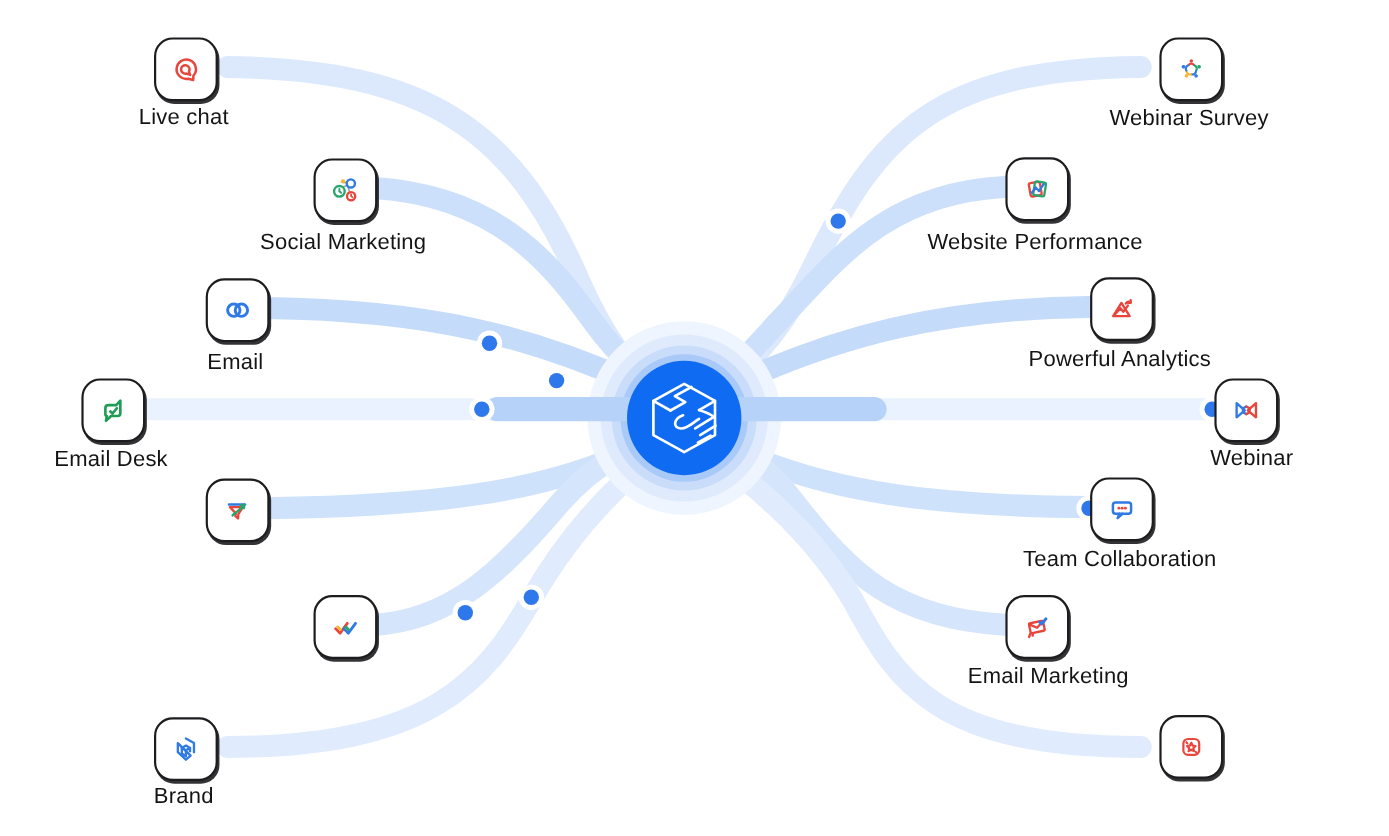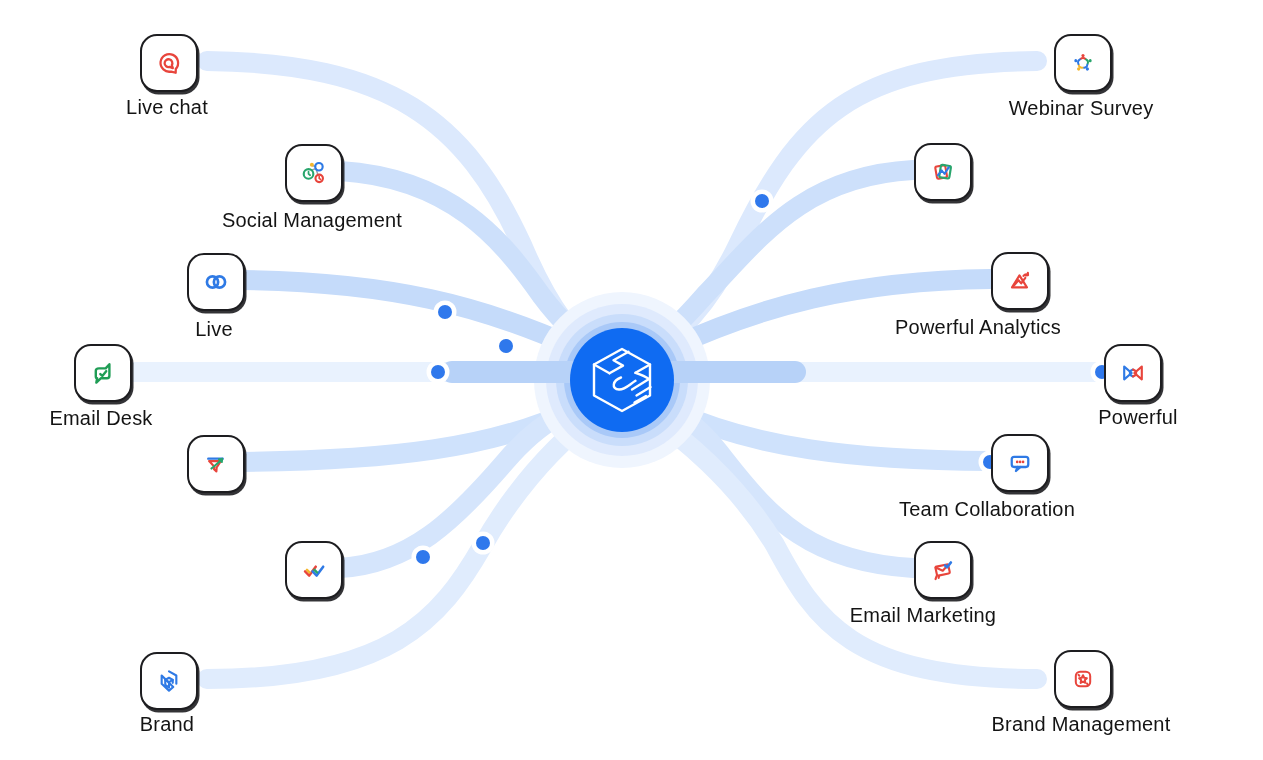--- a/index.html
+++ b/index.html
@@ -15,24 +15,24 @@
   
   .p-l1{left:140px;top:34px}   .t-l1{left:167px;top:96px}
   .p-l2{left:285px;top:144px}  .t-l2{left:312px;top:209px}
   .p-l3{left:187px;top:253px}  .t-l3{left:214px;top:318px}
   .p-l4{left:74px; top:344px}  .t-l4{left:101px;top:407px}
   .p-l5{left:187px;top:435px}  .t-l5{left:214px;top:499px}
   .p-l6{left:285px;top:541px}  .t-l6{left:312px;top:604px}
   .p-l7{left:140px;top:652px}  .t-l7{left:167px;top:713px}
   .p-r1{left:1054px;top:34px}  .t-r1{left:1081px;top:97px}
   .p-r2{left:914px;top:143px}  .t-r2{left:941px;top:209px}
-  .p-r3{left:991px;top:252px}  .t-r3{left:978px;top:316px}
+  .p-r3{left:991px;top:252px}  .t-r3{left:1018px;top:316px}
   .p-r4{left:1104px;top:344px} .t-r4{left:1138px;top:406px}
-  .p-r5{left:991px;top:434px}  .t-r5{left:987px;top:498px}
-  .p-r6{left:914px;top:541px}  .t-r6{left:923px;top:604px}
+  .p-r5{left:991px;top:434px}  .t-r5{left:1018px;top:498px}
+  .p-r6{left:914px;top:541px}  .t-r6{left:953px;top:604px}
   .p-r7{left:1054px;top:650px} .t-r7{left:1081px;top:713px}
 </style>
 </head>
 <body>
 
 <div id="canvas">
 
   <svg id="wires" width="1263" height="760" viewBox="0 0 1263 760">
     <g fill="none" stroke-linecap="round">
 
@@ -124,29 +124,29 @@
     <svg viewBox="0 0 24 24" fill="none" stroke-linecap="round">
       <path d="M10.8 6.6 L13.2 6.9 M10.2 9.8 L13.6 8.6 M13.8 9.8 L15 13.6" stroke="#9aa0a6" stroke-width="1.1"></path>
       <circle cx="7.9" cy="12.7" r="3.6" stroke="#28a56c" stroke-width="1.6"></circle>
       <path d="M7.9 11 L7.9 12.7 L9.1 13.7" stroke="#28a56c" stroke-width="1.3"></path>
       <circle cx="15.7" cy="7.3" r="2.8" stroke="#2f7ae5" stroke-width="1.6"></circle>
       <circle cx="15.9" cy="16" r="2.8" stroke="#e8453c" stroke-width="1.6"></circle>
       <path d="M15.9 14.7 L15.9 16 L16.9 16.8" stroke="#e8453c" stroke-width="1.2"></path>
       <circle cx="10.4" cy="5.9" r="1.5" fill="#f5b72e" stroke="none"></circle>
     </svg>
   </div>
-  <div class="lbl t-l2">Social Management</div>
+  <div class="lbl t-l2">Social Marketing</div>
 
   <div class="card p-l3">
     <svg viewBox="0 0 24 24" fill="none" stroke="#2f7ae5" stroke-width="2" stroke-linecap="round">
       <circle cx="9.4" cy="12" r="4.2"></circle>
       <circle cx="14.6" cy="12" r="4.2"></circle>
     </svg>
   </div>
-  <div class="lbl t-l3">Live</div>
+  <div class="lbl t-l3">Email</div>
 
   <div class="card p-l4">
     <svg viewBox="0 0 24 24" fill="none" stroke="#1f9d55" stroke-width="1.8" stroke-linecap="round" stroke-linejoin="round">
       <path d="M9 8.5 H14 L16.8 5.4 L16.8 8.5 L16.8 14 C16.8 15.1 16.1 15.9 15 15.9 H10.5 L7 19.2 L7.6 15.9 C7 15.9 6.6 15.3 6.6 14.6 V10.4 C6.6 9.3 7.6 8.5 9 8.5 Z"></path>
       <path d="M10 12.8 L11.5 14.2 L14.4 10.6"></path>
     </svg>
   </div>
   <div class="lbl t-l4">Email Desk</div>
 
   <div class="card p-l5">
@@ -207,39 +207,40 @@
   <div class="card p-r2">
     <svg viewBox="0 0 24 24" fill="none" stroke-linecap="round" stroke-linejoin="round">
       <rect x="6.8" y="7.4" width="7.6" height="9.2" rx="1.2" transform="rotate(-10 10.6 12)" stroke="#e8453c" stroke-width="1.6"></rect>
       <rect x="9.8" y="7" width="7.6" height="9.5" rx="1.2" transform="rotate(9 13.6 11.7)" stroke="#28a56c" stroke-width="1.6"></rect>
       <path d="M8.2 14.4 L11 11 L13.2 13.2 L16.2 8.7" stroke="#2f7ae5" stroke-width="1.5"></path>
       <circle cx="11" cy="11" r="0.9" fill="#2f7ae5"></circle>
         <circle cx="13.2" cy="13.2" r="0.9" fill="#2f7ae5"></circle>
         <circle cx="16.2" cy="8.7" r="0.9" fill="#2f7ae5"></circle>
     </svg>
   </div>
+  <div class="lbl t-r2">Website Performance</div>
 
   <div class="card p-r3">
     <svg viewBox="0 0 24 24" fill="none" stroke="#e8453c" stroke-width="1.6" stroke-linecap="round" stroke-linejoin="round">
       <path d="M6 16.8 L11.6 7.8 L17.2 16.8 Z"></path>
       <path d="M7.6 15.2 L10.9 11.4 L12.9 13.8 L16 9.6"></path>
       <path d="M14.6 8.2 C15.6 7 17 6.8 18 7.6 M18 7.6 L17.9 5.9 M18 7.6 L16.3 7.9"></path>
     </svg>
   </div>
   <div class="lbl t-r3">Powerful Analytics</div>
 
   <div class="card p-r4">
     <svg viewBox="0 0 24 24" fill="none" stroke-width="1.6" stroke-linecap="round" stroke-linejoin="round">
       <path d="M5.4 7.2 L11 12 L5.4 16.8 Z" stroke="#2f7ae5"></path>
       <path d="M18.6 7.2 L13 12 L18.6 16.8 Z" stroke="#e8453c"></path>
       <path d="M12 9.4 L9.7 10.7 L9.7 13.3 L12 14.6" stroke="#2f7ae5"></path>
       <path d="M12 9.4 L14.3 10.7 L14.3 13.3 L12 14.6" stroke="#e8453c"></path>
     </svg>
   </div>
-  <div class="lbl t-r4">Powerful</div>
+  <div class="lbl t-r4">Webinar</div>
 
   <div class="card p-r5">
     <svg viewBox="0 0 24 24" fill="none" stroke-linecap="round" stroke-linejoin="round">
       <rect x="5.8" y="7.4" width="12.4" height="7.6" rx="1.8" stroke="#2f7ae5" stroke-width="1.7"></rect>
       <path d="M10.2 15 L9 18 L12.4 15" stroke="#2f7ae5" stroke-width="1.7"></path>
       <circle cx="9.9" cy="11.2" r="1" fill="#e8453c"></circle>
       <circle cx="12.1" cy="11.2" r="1" fill="#e8453c"></circle>
       <circle cx="14.3" cy="11.2" r="1" fill="#e8453c"></circle>
     </svg>
   </div>
@@ -257,15 +258,14 @@
   </div>
   <div class="lbl t-r6">Email Marketing</div>
 
   <div class="card p-r7">
     <svg viewBox="0 0 24 24" fill="none" stroke="#e8453c" stroke-width="1.5" stroke-linecap="round" stroke-linejoin="round">
       <rect x="6.6" y="6.6" width="10.8" height="10.8" rx="3.2"></rect>
       <path d="M12 9.2 L12.9 11.1 L14.9 11.4 L13.4 12.8 L13.8 14.9 L12 13.9 L10.2 14.9 L10.6 12.8 L9.1 11.4 L11.1 11.1 Z"></path>
       <path d="M9.3 9.6 L8.6 8.8 M15 15.4 L15.7 16.2"></path>
     </svg>
   </div>
-  <div class="lbl t-r7">Brand Management</div>
 
 </div>
 
 </body></html>

